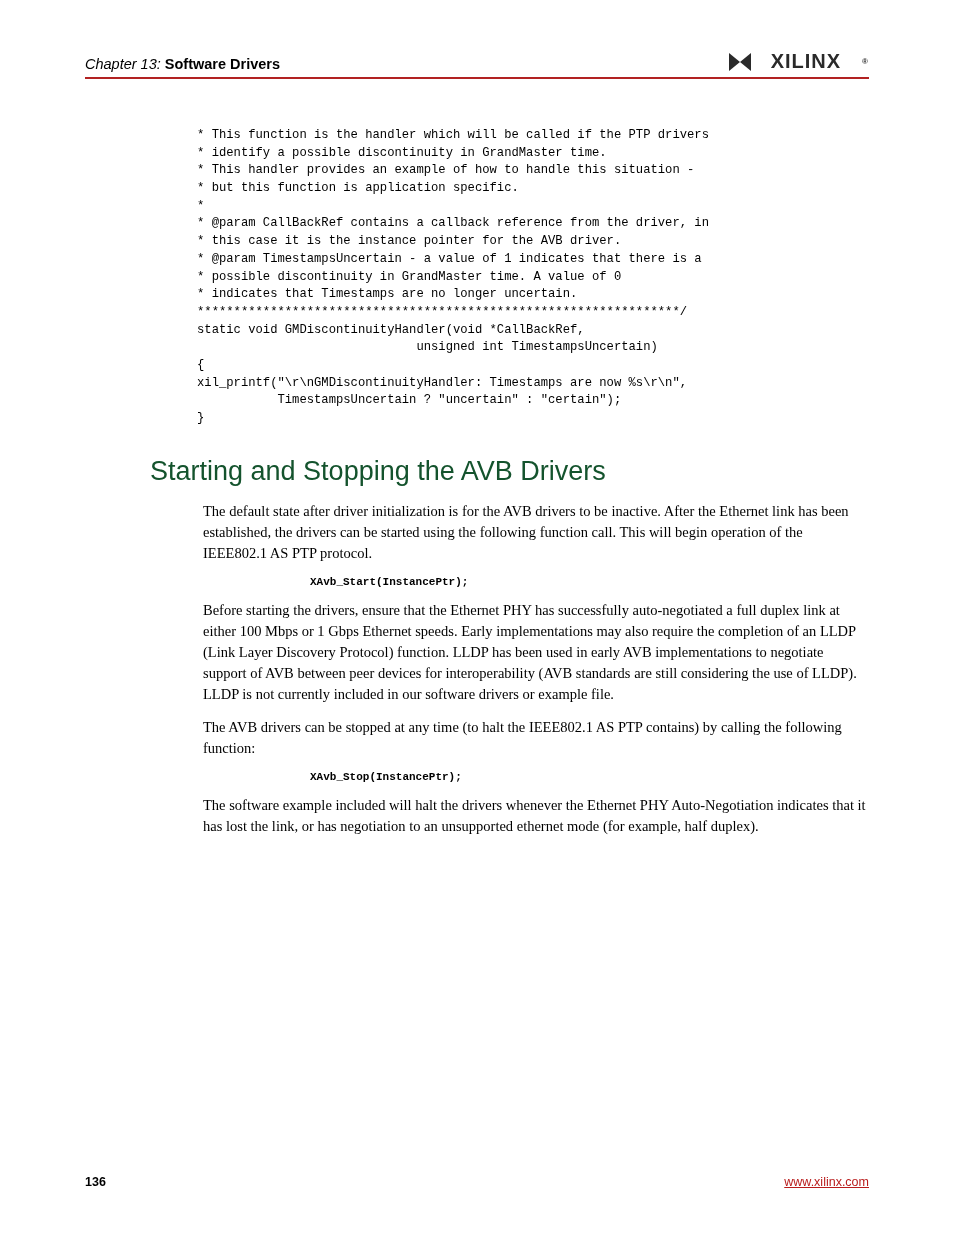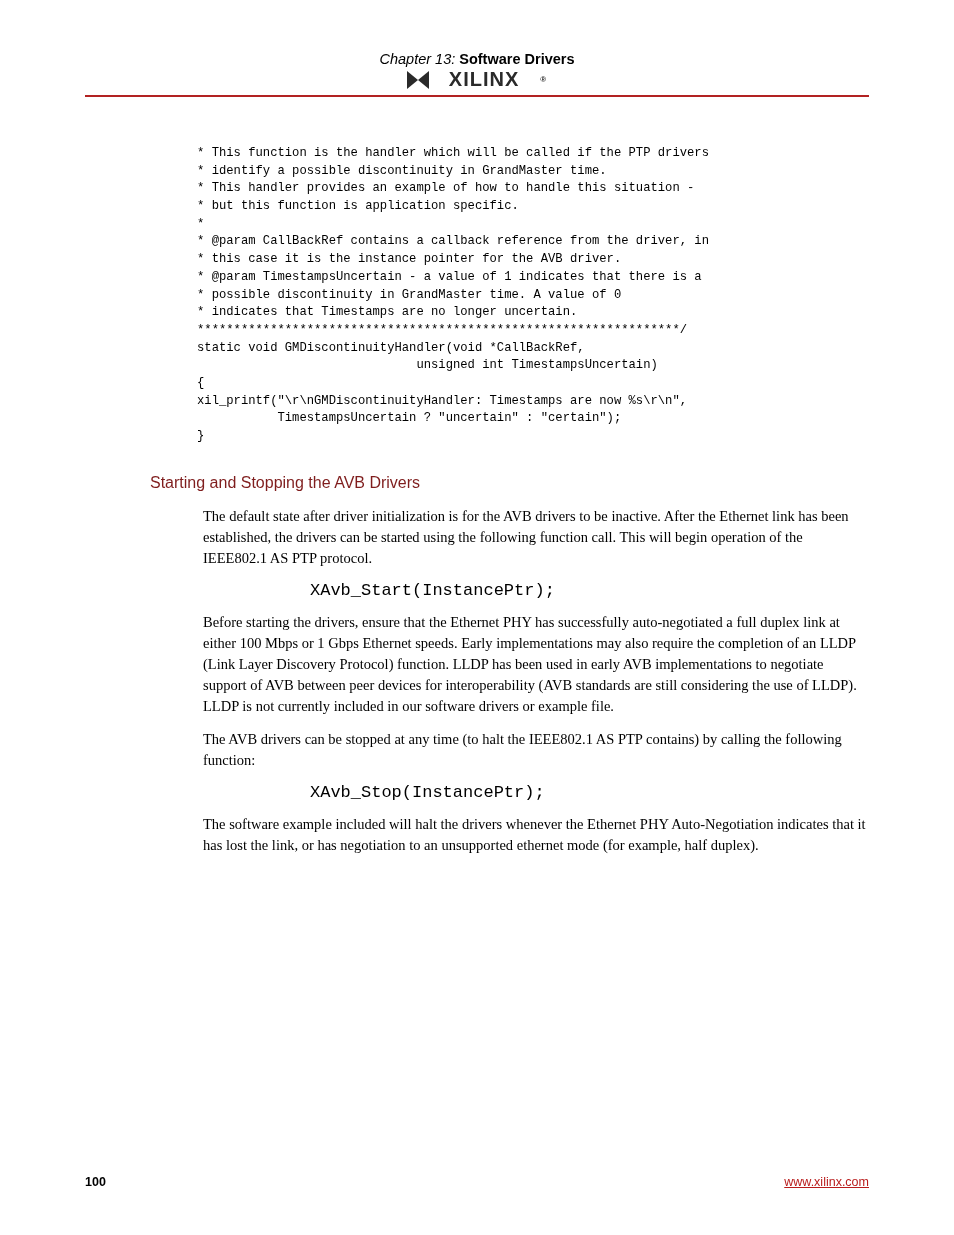--- a/index.html
+++ b/index.html
@@ -12,25 +12,24 @@
       height: 1235px;
       background: #fff;
       font-family: "Times New Roman", Times, serif;
       color: #000;
       position: relative;
       padding: 50px 85px 0 85px;
     }
     .header {
       display: flex;
       justify-content: space-between;
-      align-items: center;
+      align-items: flex-end;
       border-bottom: 2px solid #b22222;
       padding-bottom: 4px;
       margin-bottom: 48px;
-      flex-direction: column;
     }
     .chapter-label {
       font-style: italic;
       font-size: 14.5px;
       color: #000;
       font-family: Arial, Helvetica, sans-serif;
     }
     .chapter-bold {
       font-weight: bold;
       font-style: normal;
@@ -74,34 +73,35 @@
     .code-block {
       font-family: "Courier New", Courier, monospace;
       font-size: 12.2px;
       line-height: 1.45;
       white-space: pre;
       margin-left: 112px;
       color: #000;
     }
     .code-inline {
       font-family: "Courier New", Courier, monospace;
-      font-size: 17px;
+      font-size: 11px;
       margin-left: 225px;
       margin-top: 10px;
       margin-bottom: 12px;
       white-space: pre;
+      font-weight: bold;
     }
     .section-heading {
       font-family: Arial, Helvetica, sans-serif;
-      font-size: 16px;
+      font-size: 27px;
       font-weight: normal;
       margin-top: 28px;
       margin-left: 65px;
       margin-bottom: 14px;
-      color: #7f1d1d;
+      color: #14532d;
     }
     .paragraph {
       font-family: "Book Antiqua", Palatino, "Times New Roman", serif;
       font-size: 14.5px;
       line-height: 1.45;
       margin-left: 118px;
       margin-bottom: 12px;
       color: #000;
       text-align: left;
     }
@@ -178,15 +178,15 @@
 
 <p class="paragraph">Before starting the drivers, ensure that the Ethernet PHY has successfully auto-negotiated a full duplex link at either 100 Mbps or 1 Gbps Ethernet speeds. Early implementations may also require the completion of an LLDP (Link Layer Discovery Protocol) function. LLDP has been used in early AVB implementations to negotiate support of AVB between peer devices for interoperability (AVB standards are still considering the use of LLDP). LLDP is not currently included in our software drivers or example file.</p>
 
 <p class="paragraph">The AVB drivers can be stopped at any time (to halt the IEEE802.1 AS PTP contains) by calling the following function:</p>
 
 <div class="code-inline">XAvb_Stop(InstancePtr);</div>
 
 <p class="paragraph">The software example included will halt the drivers whenever the Ethernet PHY Auto-Negotiation indicates that it has lost the link, or has negotiation to an unsupported ethernet mode (for example, half duplex).</p>
 
 <div class="footer">
-  <div class="footer-left">100</div>
+  <div class="footer-left">136</div>
   <a class="footer-center">www.xilinx.com</a>
 </div>
 
 </body></html>

